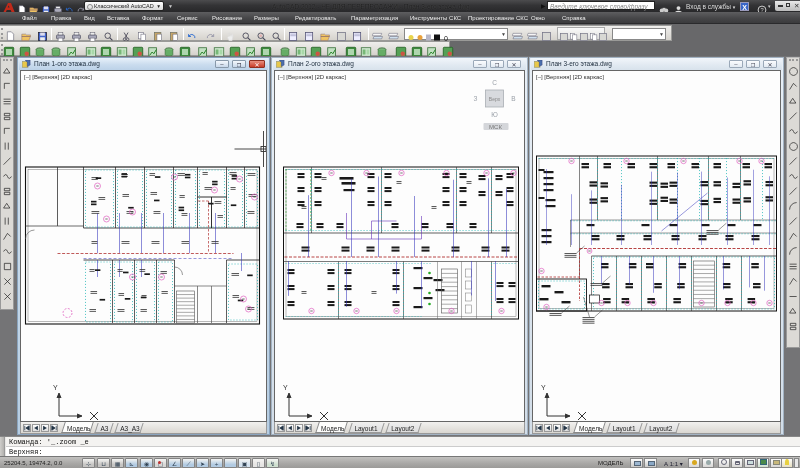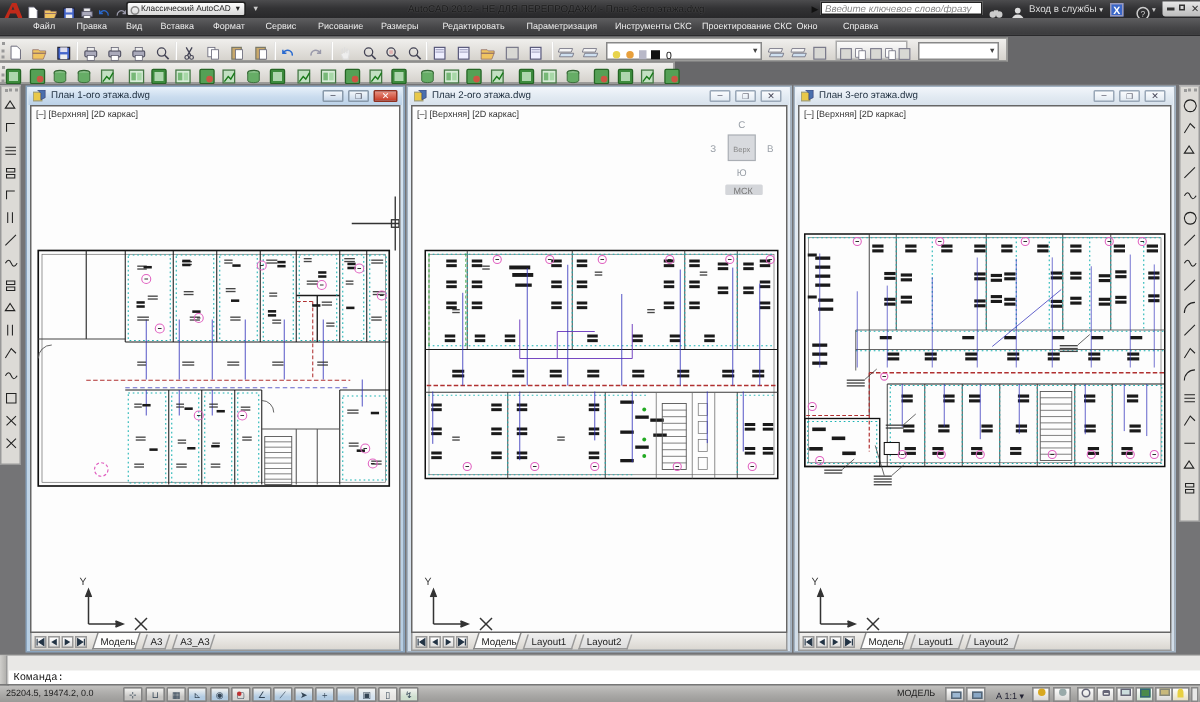--- a/index.html
+++ b/index.html
@@ -1257,21 +1257,22 @@
       <span style="position:absolute;left:42px;top:0px;width:29.4px;height:11px;background:#fdfdfc;border:1px solid #888;border-top:none;transform:skewX(-18deg);"></span>
       <span style="position:absolute;left:46px;top:2.5px">Модель</span>
       <span style="position:absolute;left:75.4px;top:1px;width:32.8px;height:10px;background:linear-gradient(#eee,#ddd);border:1px solid #999;border-top:none;transform:skewX(-18deg);"></span>
       <span style="position:absolute;left:79.4px;top:2.5px">Layout1</span>
       <span style="position:absolute;left:112.2px;top:1px;width:32.8px;height:10px;background:linear-gradient(#eee,#ddd);border:1px solid #999;border-top:none;transform:skewX(-18deg);"></span>
       <span style="position:absolute;left:116.2px;top:2.5px">Layout2</span>
     </div>
   </div>
 <div style="position:absolute;left:0;top:436px;width:800px;height:20px;background:#e9e8e6;border-top:1px solid #888">
     <div style="position:absolute;left:0;top:0;width:5px;height:20px;background:linear-gradient(90deg,#cfcecb,#b2b1ae);border-right:1px solid #999"></div>
-    <div style="position:absolute;left:6px;top:10px;right:0;height:10px;background:#fff;font:7px 'Liberation Mono',monospace;color:#111;line-height:10px;padding-left:3px">Команда:</div>
+    <div style="position:absolute;left:6px;top:0px;right:0;height:9.5px;background:#f4f3f1;border-bottom:1px solid #ccc;font:7px 'Liberation Mono',monospace;color:#111;line-height:10px;padding-left:3px">Команда: '_.zoom _e</div>
+    <div style="position:absolute;left:6px;top:10px;right:0;height:10px;background:#fff;font:7px 'Liberation Mono',monospace;color:#111;line-height:10px;padding-left:3px">Верхняя:</div>
   </div>
 <div style="position:absolute;left:0;top:456px;width:800px;height:12px;background:linear-gradient(#c2c1bf,#a8a7a5 60%,#9b9a98);border-top:1px solid #777;font:6px 'Liberation Sans',sans-serif;color:#222">
     <span style="position:absolute;left:4px;top:2.5px">25204.5, 19474.2, 0.0</span>
     <span style="position:absolute;left:82px;top:1px;width:13px;height:10px;background:linear-gradient(#f4f4f2,#c6c5c3 70%);border:1px solid #848484;border-radius:1px;text-align:center;line-height:10px;font-size:6px;color:#345">⊹</span>
     <span style="position:absolute;left:97px;top:1px;width:13px;height:10px;background:linear-gradient(#f4f4f2,#c6c5c3 70%);border:1px solid #848484;border-radius:1px;text-align:center;line-height:10px;font-size:6px;color:#345">⊔</span>
     <span style="position:absolute;left:111px;top:1px;width:13px;height:10px;background:linear-gradient(#f4f4f2,#c6c5c3 70%);border:1px solid #848484;border-radius:1px;text-align:center;line-height:10px;font-size:6px;color:#345">▦</span>
     <span style="position:absolute;left:125px;top:1px;width:13px;height:10px;background:linear-gradient(#f4f4f2,#b2cbe2 70%);border:1px solid #848484;border-radius:1px;text-align:center;line-height:10px;font-size:6px;color:#345">⊾</span>
     <span style="position:absolute;left:140px;top:1px;width:13px;height:10px;background:linear-gradient(#f4f4f2,#b2cbe2 70%);border:1px solid #848484;border-radius:1px;text-align:center;line-height:10px;font-size:6px;color:#345">◉</span>
     <span style="position:absolute;left:154px;top:1px;width:13px;height:10px;background:linear-gradient(#f4f4f2,#d8d7d5 70%);border:1px solid #848484;border-radius:1px;text-align:center;line-height:10px;font-size:6px;color:#345">▢</span>
     <span style="position:absolute;left:168px;top:1px;width:13px;height:10px;background:linear-gradient(#f4f4f2,#b2cbe2 70%);border:1px solid #848484;border-radius:1px;text-align:center;line-height:10px;font-size:6px;color:#345">∠</span>

